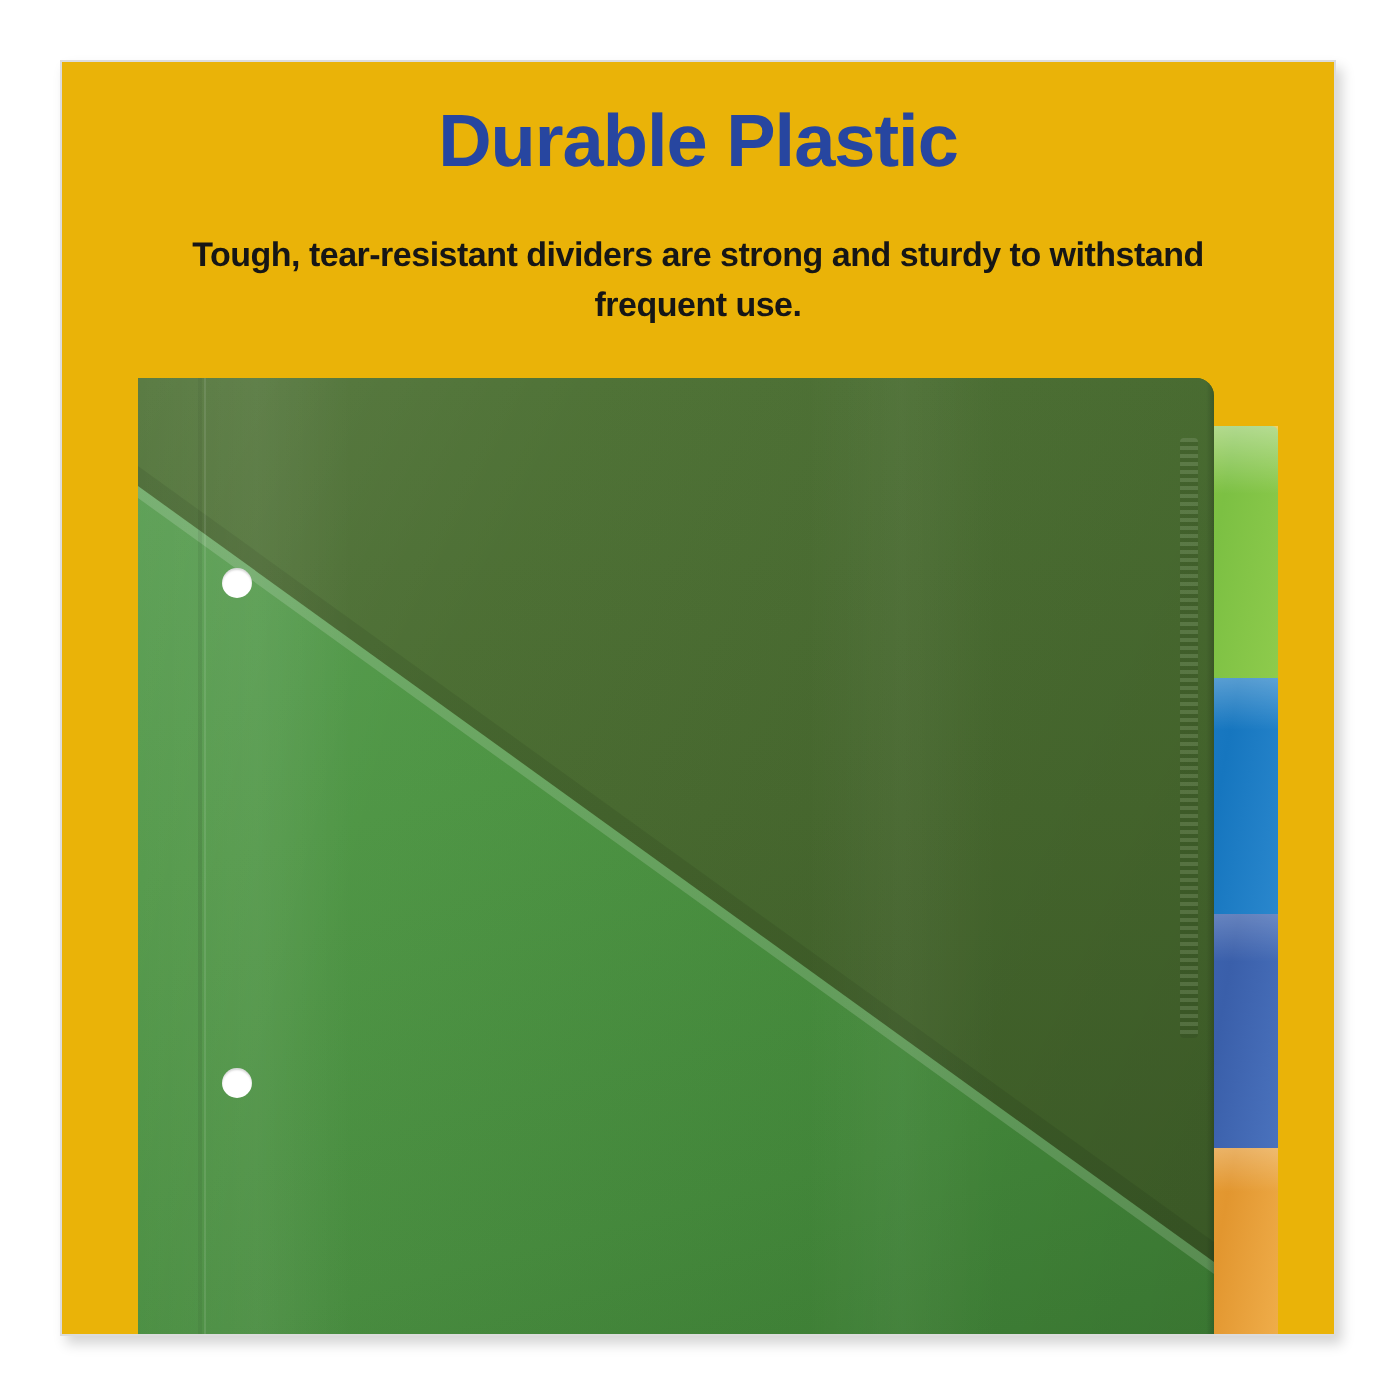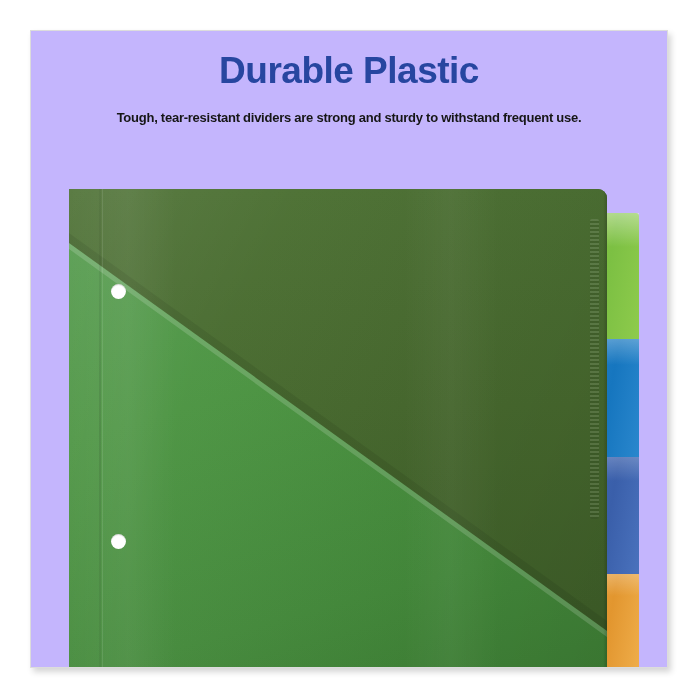--- a/index.html
+++ b/index.html
@@ -16,21 +16,21 @@
     overflow: hidden;
   }
 
   
   #product-card {
     position: absolute;
     left: 30px;
     top: 30px;
     width: 638px;
     height: 638px;
-    background: #c4b5fd;
+    background: #eab308;
     border: 1px solid #dcdcdc;
     box-sizing: border-box;
     box-shadow: 3px 4px 6px rgba(0,0,0,0.17);
     overflow: hidden;
   }
 
   
   #headline-block {
     position: absolute;
     left: 0;
@@ -41,23 +41,23 @@
   #headline-title {
     margin: 0;
     font-size: 37px;
     line-height: 44px;
     font-weight: 700;
     letter-spacing: -0.5px;
     color: #2746a0;
     font-family: "Liberation Sans", sans-serif;
   }
   #headline-subtitle {
-    margin: 12px auto 0 auto;
+    margin: 22px auto 0 auto;
     width: 560px;
-    font-size: 13px;
+    font-size: 17px;
     line-height: 25px;
     font-weight: 700;
     color: #161616;
     letter-spacing: -0.25px;
     font-family: "Liberation Sans", sans-serif;
   }
 
   
   #product-photo {
     position: absolute;

